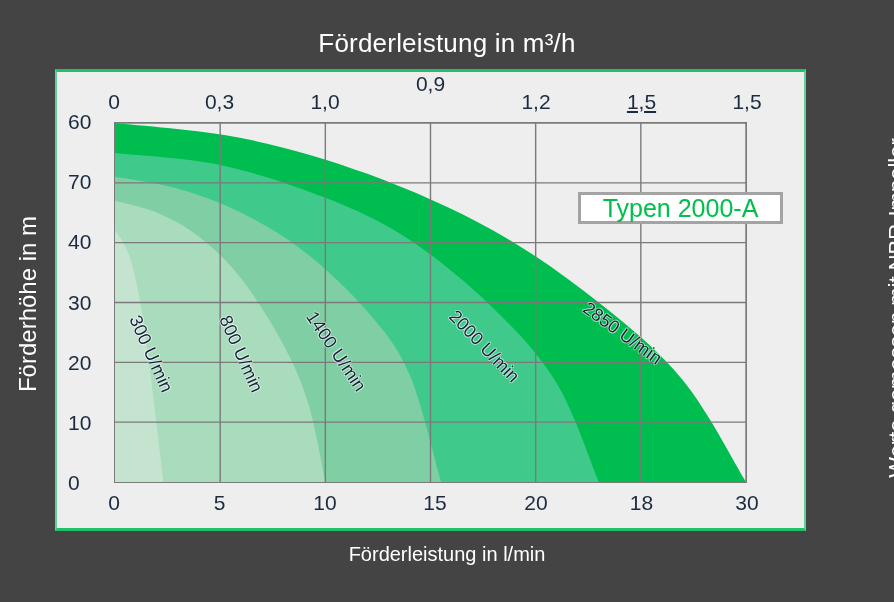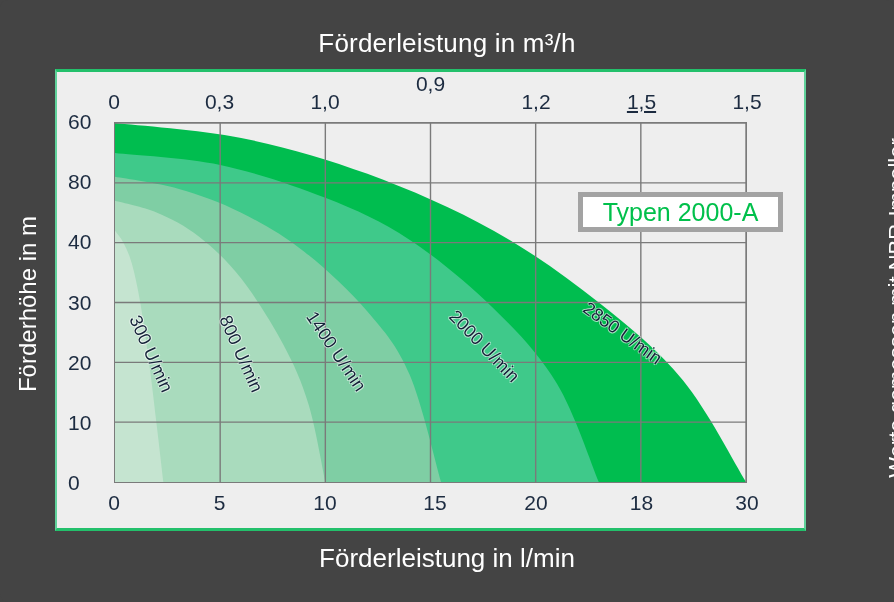--- a/index.html
+++ b/index.html
@@ -23,21 +23,21 @@
     text-align: center;
     color: #ffffff;
     font-size: 26px;
     letter-spacing: .2px;
   }
   #bottom-title {
     position: absolute;
     left: 0; top: 543px; width: 894px;
     text-align: center;
     color: #ffffff;
-    font-size: 26px;
+    font-size: 20px;
   }
   #left-title {
     position: absolute;
     left: -172px; top: 290px;
     width: 400px;
     text-align: center;
     color: #ffffff;
     font-size: 24px;
     transform: rotate(-90deg);
     transform-origin: 50% 50%;
@@ -89,23 +89,23 @@
     white-space: nowrap;
   }
   .tick-top    { transform: translateX(-50%); }
   .tick-bottom { transform: translateX(-50%); }
   .tick-left   { transform: translateY(-50%); text-align: left; }
 
   
   #legend {
     position: absolute;
     left: 521px; top: 120px;
-    width: 205px; height: 40px;
+    width: 205px; height: 32px;
     background: #ffffff;
-    border: 5px solid #a3a3a3;
+    border: 3px solid #a3a3a3;
     display: flex;
     align-items: center;
     justify-content: center;
   }
   #legend-label {
     color: #00c04b;
     font-size: 25px;
     white-space: nowrap;
   }
 
@@ -154,21 +154,21 @@
         <div class="tick tick-bottom" style="left: 479px; top: 419px;">20</div>
         <div class="tick tick-bottom" style="left: 584.5px; top: 419px;">18</div>
         <div class="tick tick-bottom" style="left: 690px; top: 419px;">30</div>
       </div>
     <div id="ticks-left">
         <div class="tick tick-left" style="left: 11px; width: 38px; top: 411px;">0</div>
         <div class="tick tick-left" style="left: 11px; width: 38px; top: 350.833px;">10</div>
         <div class="tick tick-left" style="left: 11px; width: 38px; top: 290.667px;">20</div>
         <div class="tick tick-left" style="left: 11px; width: 38px; top: 230.5px;">30</div>
         <div class="tick tick-left" style="left: 11px; width: 38px; top: 170.333px;">40</div>
-        <div class="tick tick-left" style="left: 11px; width: 38px; top: 110.167px;">80</div>
+        <div class="tick tick-left" style="left: 11px; width: 38px; top: 110.167px;">70</div>
         <div class="tick tick-left" style="left: 11px; width: 38px; top: 50px;">60</div>
       </div>
 
     <div id="plot">
       <svg id="plot-svg" viewBox="0 0 633 361" preserveAspectRatio="none">
           <path d="M 0 0 C 21.1 2.506944444444438, 84.4 6.518055555555511, 126.60000000000001 15.041666666666629 C 168.8 23.565277777777744, 211.00000000000003 35.59861111111115, 253.20000000000002 51.14166666666671 C 295.40000000000003 66.68472222222228, 341.1166666666667 86.74027777777779, 379.8 108.30000000000001 C 418.48333333333335 129.85972222222222, 453.65 155.43055555555554, 485.3 180.5 C 516.95 205.56944444444446, 545.0833333333334 228.63333333333335, 569.7 258.7166666666667 C 594.3166666666667 288.8, 622.45 343.9527777777778, 633 361 L 633 361 L 0 361 Z" fill="#00bd4f" stroke="none"></path>
           <path d="M 0 30.08333333333337 C 17.583333333333332 32.088888888888924, 70.33333333333334 34.59583333333334, 105.5 42.116666666666674 C 140.66666666666666 49.63750000000001, 179.35 62.67361111111115, 211 75.20833333333337 C 242.65 87.74305555555559, 267.26666666666665 98.77361111111111, 295.4 117.32499999999999 C 323.5333333333333 135.87638888888887, 355.18333333333334 162.45, 379.8 186.51666666666665 C 404.4166666666667 210.58333333333331, 425.51666666666665 232.64444444444447, 443.09999999999997 261.725 C 460.6833333333333 290.8055555555556, 478.26666666666665 344.45416666666665, 485.3 361 L 485.3 361 L 0 361 Z" fill="#3fc98a" stroke="none"></path>
           <path d="M 0 54.150000000000034 C 10.55 56.15555555555559, 42.2 60.16666666666668, 63.300000000000004 66.18333333333334 C 84.4 72.2, 105.50000000000001 79.72083333333333, 126.60000000000001 90.25 C 147.70000000000002 100.77916666666667, 168.8 112.81249999999999, 189.9 129.35833333333332 C 211 145.90416666666664, 235.61666666666667 168.96805555555557, 253.20000000000002 189.525 C 270.78333333333336 210.08194444444445, 283.09166666666664 224.12083333333334, 295.4 252.7 C 307.7083333333333 281.27916666666664, 321.775 342.95, 327.05 361 L 327.05 361 L 0 361 Z" fill="#7fcea4" stroke="none"></path>
           <path d="M 0 78.2166666666667 C 7.033333333333334 80.22222222222224, 28.133333333333333 84.23333333333333, 42.2 90.25 C 56.26666666666667 96.26666666666667, 70.33333333333334 103.28611111111111, 84.4 114.31666666666666 C 98.46666666666667 125.34722222222221, 112.53333333333335 138.38333333333333, 126.60000000000001 156.43333333333334 C 140.66666666666669 174.48333333333335, 157.54666666666668 201.5583333333333, 168.8 222.61666666666665 C 180.05333333333334 243.67499999999998, 187.08666666666664 259.71944444444443, 194.11999999999998 282.7833333333333 C 201.1533333333333 305.8472222222222, 208.18666666666667 347.9638888888889, 211 361 L 211 361 L 0 361 Z" fill="#a9dbbd" stroke="none"></path>
           <path d="M 0 108.30000000000001 C 1.406666666666667 110.30555555555557, 5.626666666666667 114.81805555555556, 8.440000000000001 120.33333333333334 C 11.253333333333336 125.84861111111113, 14.06666666666667 131.3638888888889, 16.880000000000003 141.39166666666668 C 19.693333333333335 151.41944444444445, 22.506666666666668 164.45555555555555, 25.32 180.5 C 28.133333333333333 196.54444444444445, 30.946666666666673 216.6, 33.760000000000005 237.65833333333333 C 36.57333333333334 258.7166666666667, 39.73833333333334 286.29305555555555, 42.2 306.85 C 44.66166666666667 327.4069444444445, 47.474999999999994 351.975, 48.529999999999994 361 L 48.529999999999994 361 L 0 361 Z" fill="#c5e4d0" stroke="none"></path>

